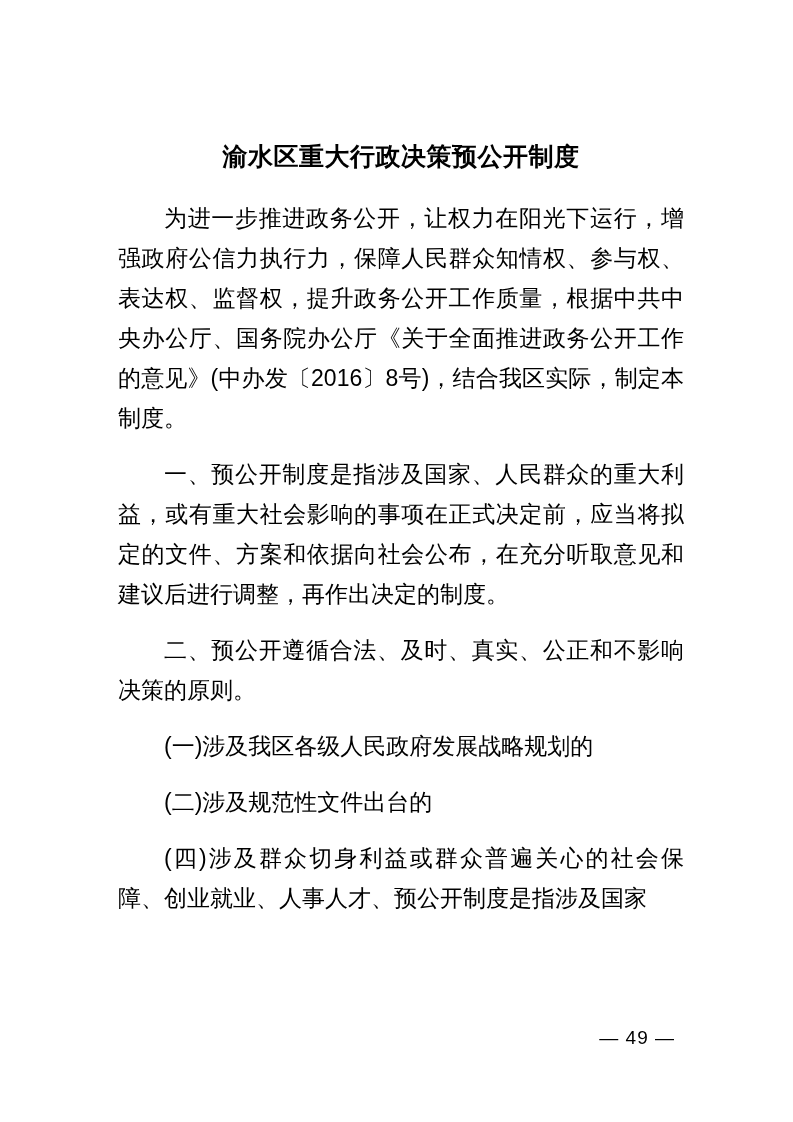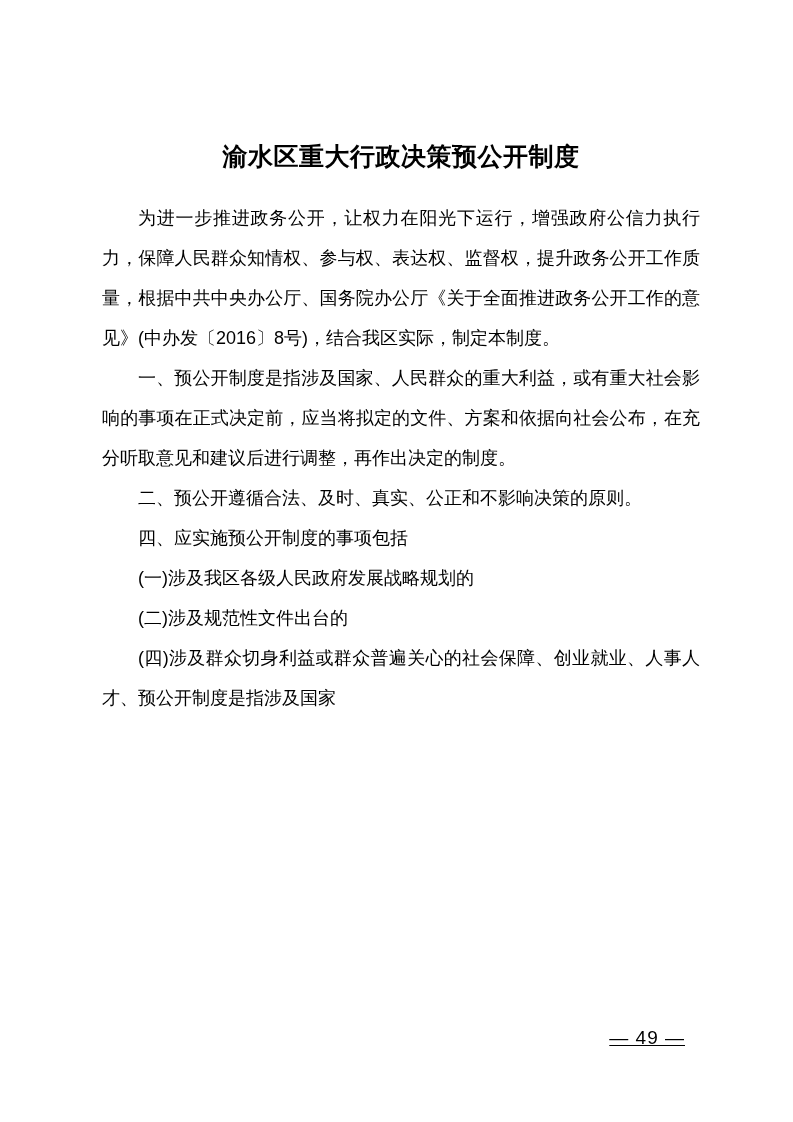--- a/index.html
+++ b/index.html
@@ -24,48 +24,46 @@
   }
   .doc-title {
     margin: 0 0 24px 0;
     font-size: 25px;
     font-weight: bold;
     line-height: 36px;
     text-align: center;
     letter-spacing: 0.5px;
   }
   .body-text p {
-    margin: 0;
-    font-size: 18px;
+    margin: 16px;
+    font-size: 23px;
     line-height: 40px;
     text-align: justify;
     text-indent: 2em;
     word-break: break-all;
   }
   .page-number {
     position: absolute;
     top: 1026px;
-    right: 108px;
+    right: 118px;
     font-size: 19px;
     line-height: 24px;
     letter-spacing: 1px;
     white-space: nowrap;
-    text-decoration: underline;
   }
 </style>
 </head>
 <body>
 
 <div class="page">
   <div class="content">
     <h1 class="doc-title">渝水区重大行政决策预公开制度</h1>
     <div class="body-text">
       <p>为进一步推进政务公开，让权力在阳光下运行，增强政府公信力执行力，保障人民群众知情权、参与权、表达权、监督权，提升政务公开工作质量，根据中共中央办公厅、国务院办公厅《关于全面推进政务公开工作的意见》(中办发〔2016〕8号)，结合我区实际，制定本制度。</p>
       <p>一、预公开制度是指涉及国家、人民群众的重大利益，或有重大社会影响的事项在正式决定前，应当将拟定的文件、方案和依据向社会公布，在充分听取意见和建议后进行调整，再作出决定的制度。</p>
       <p>二、预公开遵循合法、及时、真实、公正和不影响决策的原则。</p>
-      <p>四、应实施预公开制度的事项包括</p>
       <p>(一)涉及我区各级人民政府发展战略规划的</p>
       <p>(二)涉及规范性文件出台的</p>
       <p>(四)涉及群众切身利益或群众普遍关心的社会保障、创业就业、人事人才、预公开制度是指涉及国家</p>
     </div>
   </div>
   <div class="page-number">— 49 —</div>
 </div>
 
 </body></html>

